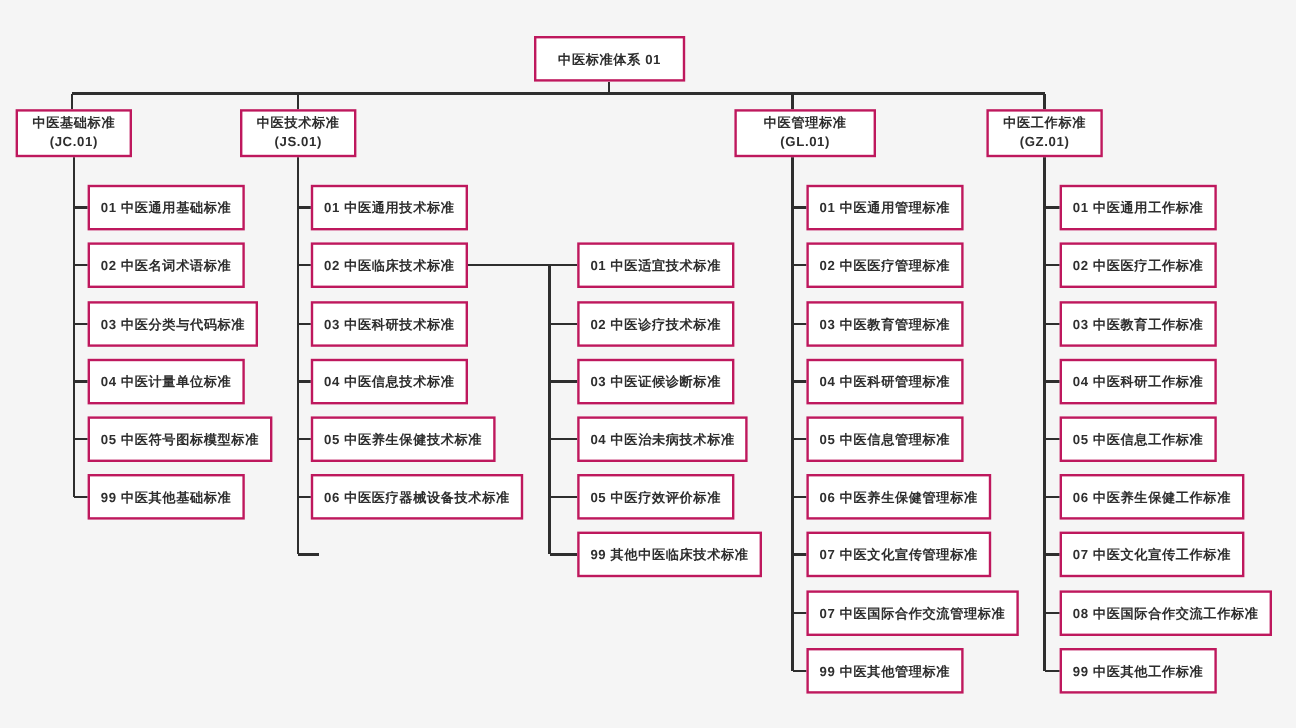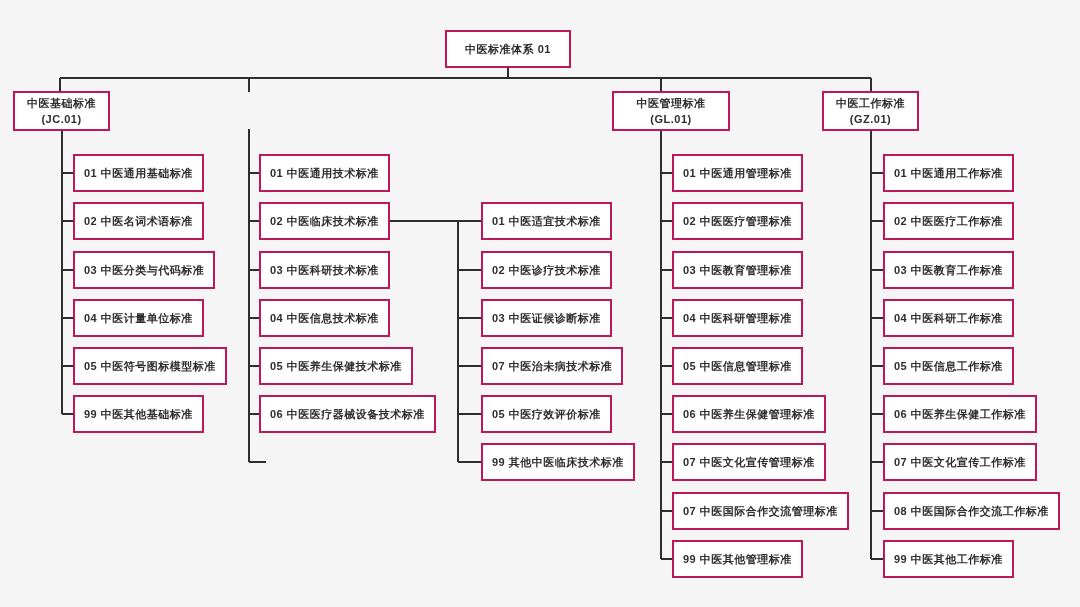--- a/index.html
+++ b/index.html
@@ -35,20 +35,24 @@
       <path d="M870.5 129 V559 M870.5 173 H890 M870.5 221 H890 M870.5 270 H890 M870.5 318 H890 M870.5 366 H890 M870.5 414 H890 M870.5 462 H890 M870.5 511 H890 M870.5 559 H890"></path>
     </g>
   </svg>
 
   <div class="node root" style="left:445px;top:30px">中医标准体系 01</div>
 
   <div class="node head" style="left:13px;top:91px;width:97px">
     <span>中医基础标准</span>
     <span>(JC.01)</span>
   </div>
+  <div class="node head" style="left:200px;top:91px;width:97px">
+    <span>中医技术标准</span>
+    <span>(JS.01)</span>
+  </div>
   <div class="node head" style="left:612px;top:91px;width:118px">
     <span>中医管理标准</span>
     <span>(GL.01)</span>
   </div>
   <div class="node head" style="left:822px;top:91px;width:97px">
     <span>中医工作标准</span>
     <span>(GZ.01)</span>
   </div>
 
   <div class="node" style="left:73px;top:154px">01 中医通用基础标准</div>
@@ -61,21 +65,21 @@
   <div class="node" style="left:259px;top:154px">01 中医通用技术标准</div>
   <div class="node" style="left:259px;top:202px">02 中医临床技术标准</div>
   <div class="node" style="left:259px;top:251px">03 中医科研技术标准</div>
   <div class="node" style="left:259px;top:299px">04 中医信息技术标准</div>
   <div class="node" style="left:259px;top:347px">05 中医养生保健技术标准</div>
   <div class="node" style="left:259px;top:395px">06 中医医疗器械设备技术标准</div>
 
   <div class="node" style="left:481px;top:202px">01 中医适宜技术标准</div>
   <div class="node" style="left:481px;top:251px">02 中医诊疗技术标准</div>
   <div class="node" style="left:481px;top:299px">03 中医证候诊断标准</div>
-  <div class="node" style="left:481px;top:347px">07 中医治未病技术标准</div>
+  <div class="node" style="left:481px;top:347px">04 中医治未病技术标准</div>
   <div class="node" style="left:481px;top:395px">05 中医疗效评价标准</div>
   <div class="node" style="left:481px;top:443px">99 其他中医临床技术标准</div>
 
   <div class="node" style="left:672px;top:154px">01 中医通用管理标准</div>
   <div class="node" style="left:672px;top:202px">02 中医医疗管理标准</div>
   <div class="node" style="left:672px;top:251px">03 中医教育管理标准</div>
   <div class="node" style="left:672px;top:299px">04 中医科研管理标准</div>
   <div class="node" style="left:672px;top:347px">05 中医信息管理标准</div>
   <div class="node" style="left:672px;top:395px">06 中医养生保健管理标准</div>
   <div class="node" style="left:672px;top:443px">07 中医文化宣传管理标准</div>

